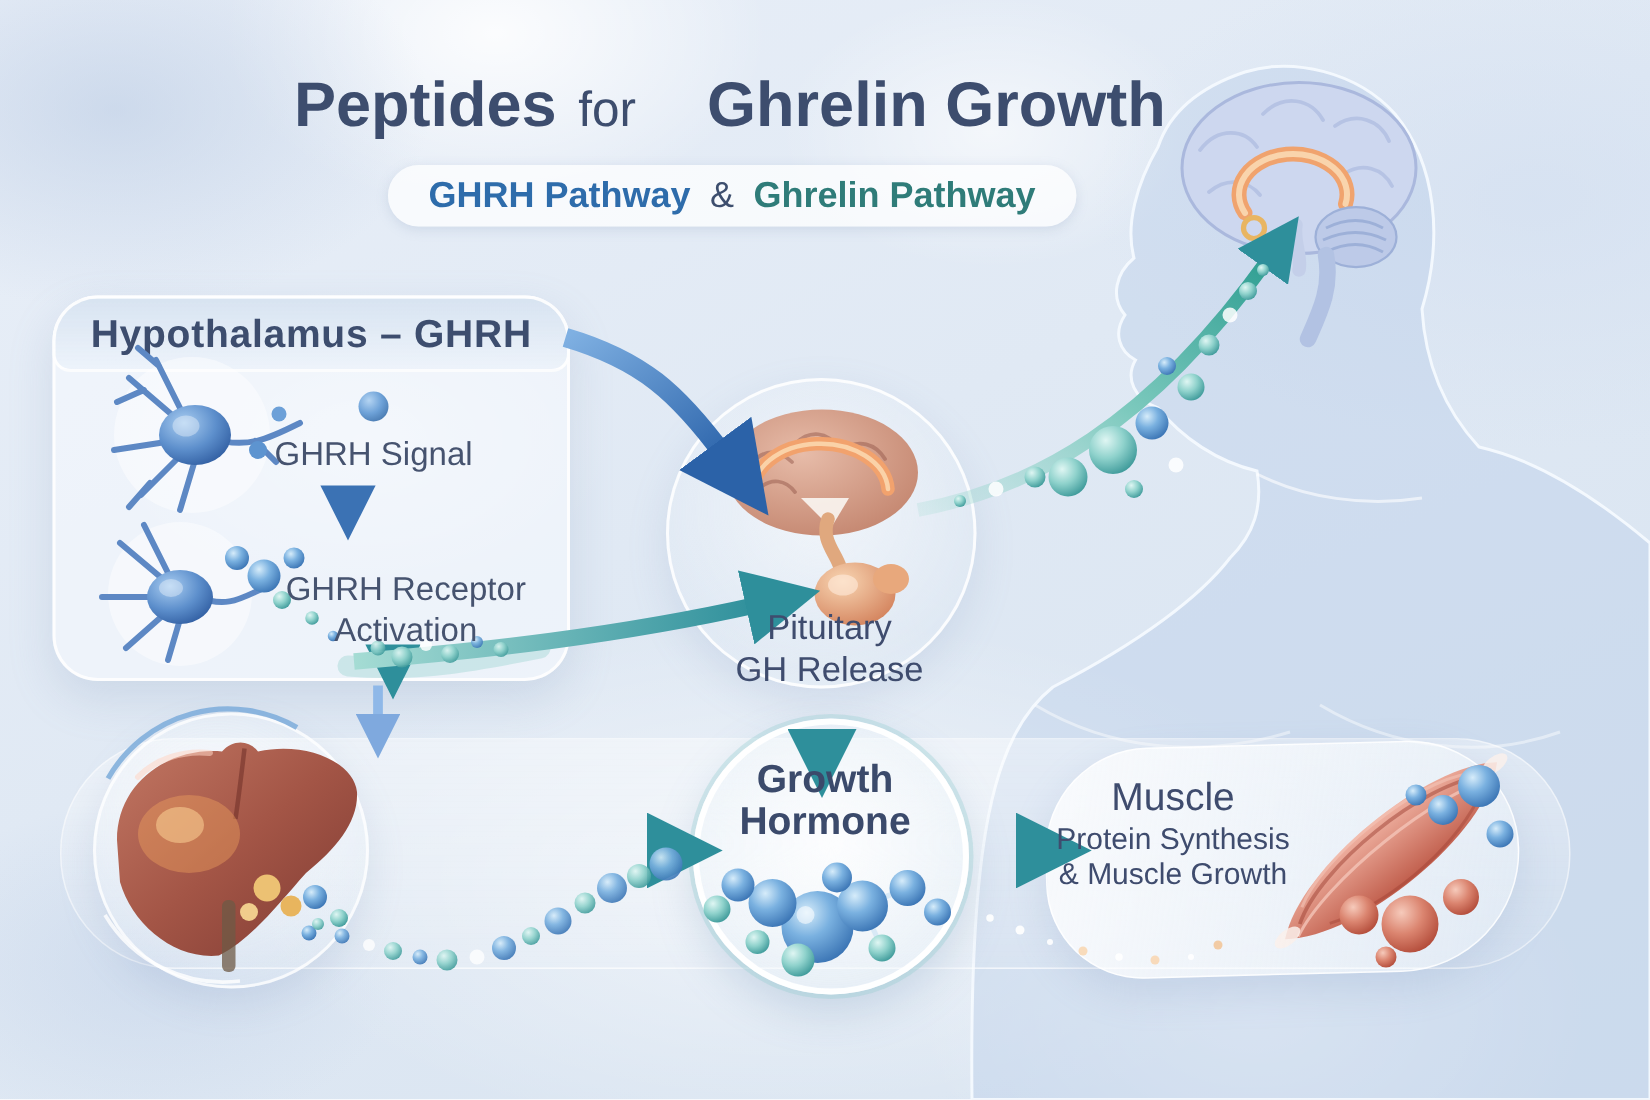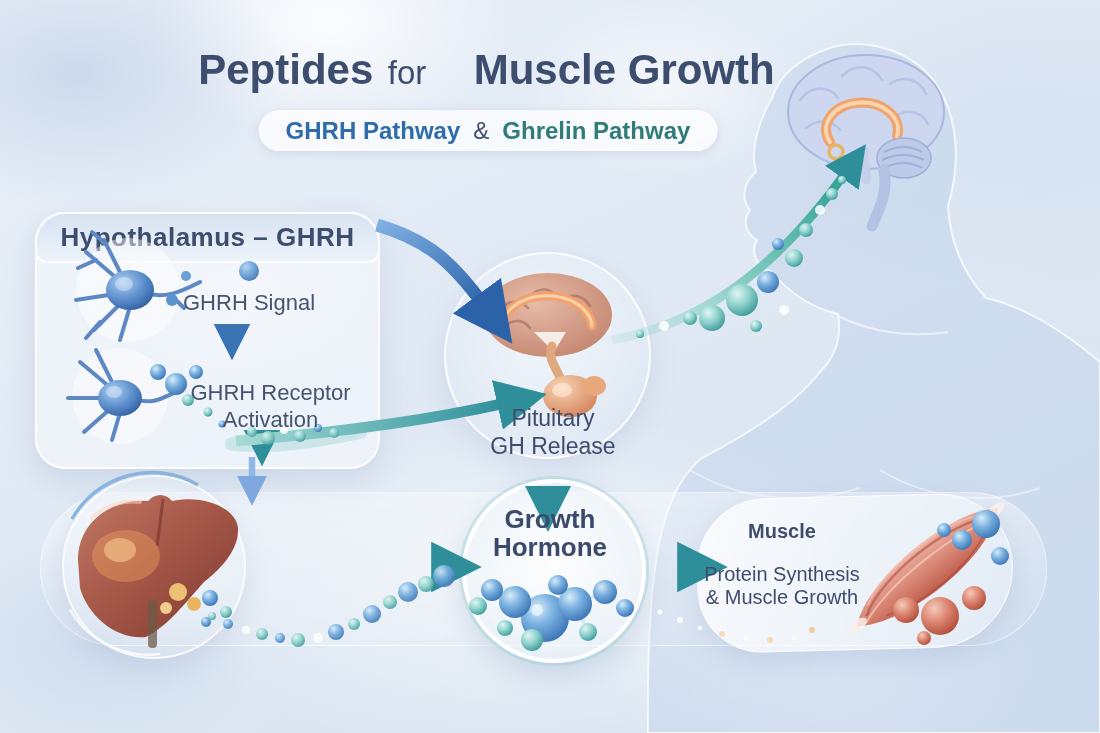--- a/index.html
+++ b/index.html
@@ -31,21 +31,21 @@
   .t-title .p13{font-size:42px;font-weight:600;margin-left:33px;}
   .t-title .p2{font-size:33px;font-weight:400;margin:0 10px;}
   .pill{left:488px;top:110px;transform:translateX(-50%);height:41px;padding:0 27px;
     background:rgba(255,255,255,0.72);border-radius:21px;display:flex;align-items:center;
     font-size:24px;font-weight:600;box-shadow:0 2px 8px rgba(140,160,190,0.25);white-space:nowrap;}
   .pill .ghrh{color:#2e6cab;}
   .pill .amp{color:#3d4e6e;margin:0 13px;font-weight:500;}
   .pill .ghrelin{color:#2f7c79;}
 
   
-  .panel{left:35px;top:212px;width:341px;height:253px;border-radius:30px;
+  .panel{left:35px;top:197px;width:341px;height:253px;border-radius:30px;
     background:rgba(245,249,253,0.62);border:2px solid rgba(255,255,255,0.85);
     box-shadow:0 12px 30px rgba(120,145,180,0.2);}
   .panel-header{position:absolute;left:-2px;top:-2px;width:341px;height:47px;
     border:2px solid rgba(255,255,255,0.9);border-radius:30px 30px 12px 12px;
     background:linear-gradient(180deg,rgba(214,226,240,0.95),rgba(235,242,250,0.6));
     display:flex;align-items:center;justify-content:center;
     font-size:26px;font-weight:700;color:#3d4d6e;letter-spacing:0.5px;}
 
   .step1{left:183px;top:261px;display:flex;align-items:center;gap:9px;
     font-size:22px;font-weight:500;color:#46536f;white-space:nowrap;flex-direction:column;}
@@ -76,21 +76,21 @@
   
   .lbl-pituitary{left:458px;top:404px;width:190px;text-align:center;
     font-size:23px;line-height:28px;font-weight:500;color:#3f4c6e;}
   .lbl-gh{left:458px;top:505px;width:184px;text-align:center;
     font-size:26px;line-height:28px;font-weight:600;color:#3b4a6b;}
   .lbl-liver{left:250px;top:503px;color:#3f4c6e;}
   .liver-l1{font-size:24px;line-height:28px;font-weight:500;margin-left:5px;}
   .liver-l2{font-size:32px;line-height:35px;font-weight:700;}
   .liver-l3{font-size:24px;line-height:27px;font-weight:500;}
   .lbl-muscle{left:692px;top:516px;width:180px;text-align:center;color:#3f4c6e;}
-  .muscle-t{font-size:20px;font-weight:700;line-height:30px;margin-bottom:17px;}
+  .muscle-t{font-size:26px;font-weight:400;line-height:30px;margin-bottom:3px;}
   .muscle-l{font-size:20px;line-height:23px;font-weight:500;}
 
   
   .logo{left:790px;top:648px;display:flex;align-items:center;gap:10px;}
   .logo-text{font-size:26px;font-weight:600;letter-spacing:4.5px;color:#394d63;white-space:nowrap;}
 </style>
 </head>
 <body>
 
 <div class="canvas">
@@ -363,21 +363,21 @@
         <circle cx="812" cy="630" r="3" fill="rgba(242,199,154,0.9)"></circle>
     </g>
 
     <path d="M72 519 A92 92 0 0 1 198 485" fill="none" stroke="rgba(130,175,220,0.9)" stroke-width="3.5"></path>
     <path d="M70 610 A92 92 0 0 0 160 654" fill="none" stroke="rgba(255,255,255,0.8)" stroke-width="2.5"></path>
   </svg>
 
   <div class="abs z5 t-title">
     <span class="p13">Peptides</span>
     <span class="p2">for</span>
-    <span class="p13">Muscle Growth</span>
+    <span class="p13">Ghrelin Growth</span>
   </div>
 
   <div class="abs z5 pill">
     <span class="ghrh">GHRH Pathway</span>
     <span class="amp">&amp;</span>
     <span class="ghrelin">Ghrelin Pathway</span>
   </div>
 
   <div class="abs z5 step1">
     <span class="sphere"></span>

